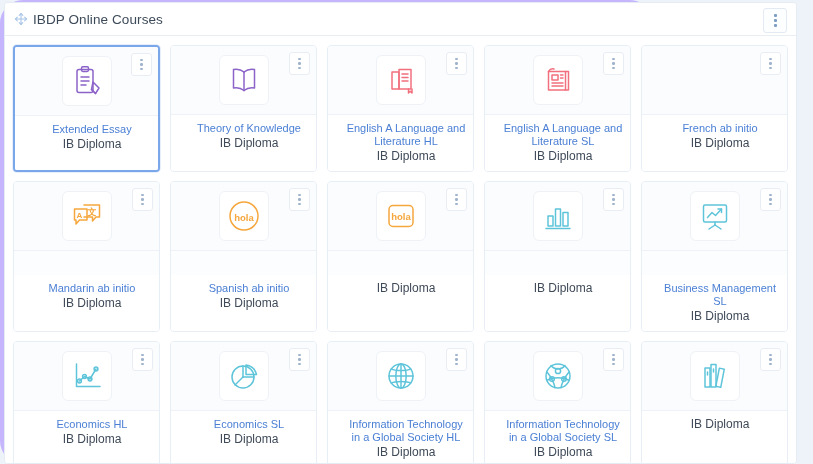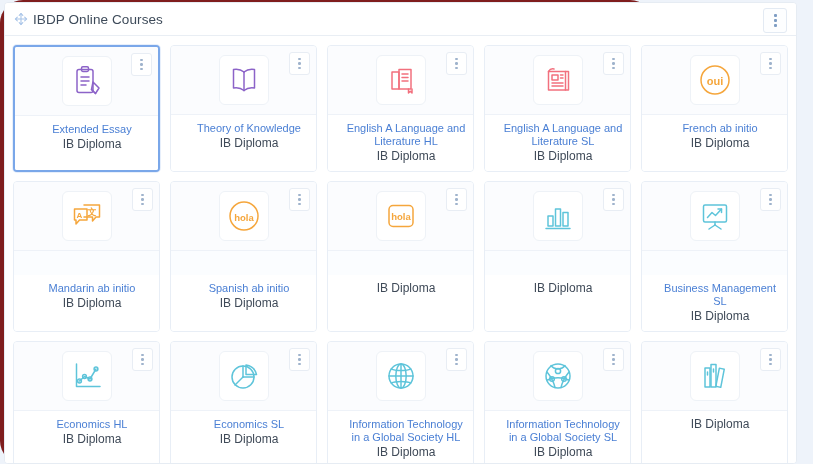--- a/index.html
+++ b/index.html
@@ -11,21 +11,21 @@
   body {
     width: 813px;
     height: 464px;
     overflow: hidden;
   }
 
   .page {
     position: relative;
     width: 653px;
     height: 464px;
-    background: #7f1d1d;
+    background: #c4b5fd;
     box-sizing: border-box;
     border-radius: 23px;
   }
 
   
   .panel {
     position: absolute;
     left: 4px;
     top: 2px;
     width: 793px;
@@ -318,26 +318,20 @@
                 <span class="dot"></span>
               </div>
             </div>
             <div class="card-text-area">
               <a class="card-title">English A Language and Literature SL</a>
               <span class="card-subtitle">IB Diploma</span>
             </div>
           </div>
           <div class="course-card row-tall">
             <div class="card-icon-area">
-              <div class="icon-tile">
-                <svg width="38" height="38" viewBox="0 0 38 38">
-                  <circle cx="19" cy="19" r="14" stroke="#f5a63c" fill="none" stroke-width="1.5" stroke-linecap="round" stroke-linejoin="round"></circle>
-                  <text x="19" y="23.5" text-anchor="middle" font-family="Liberation Sans, sans-serif" font-size="11" font-weight="bold" fill="#f5a63c">oui</text>
-                </svg>
-              </div>
               <div class="card-menu-btn">
                 <span class="dot"></span>
                 <span class="dot"></span>
                 <span class="dot"></span>
               </div>
             </div>
             <div class="card-text-area">
               <a class="card-title">French ab initio</a>
               <span class="card-subtitle">IB Diploma</span>
             </div>

